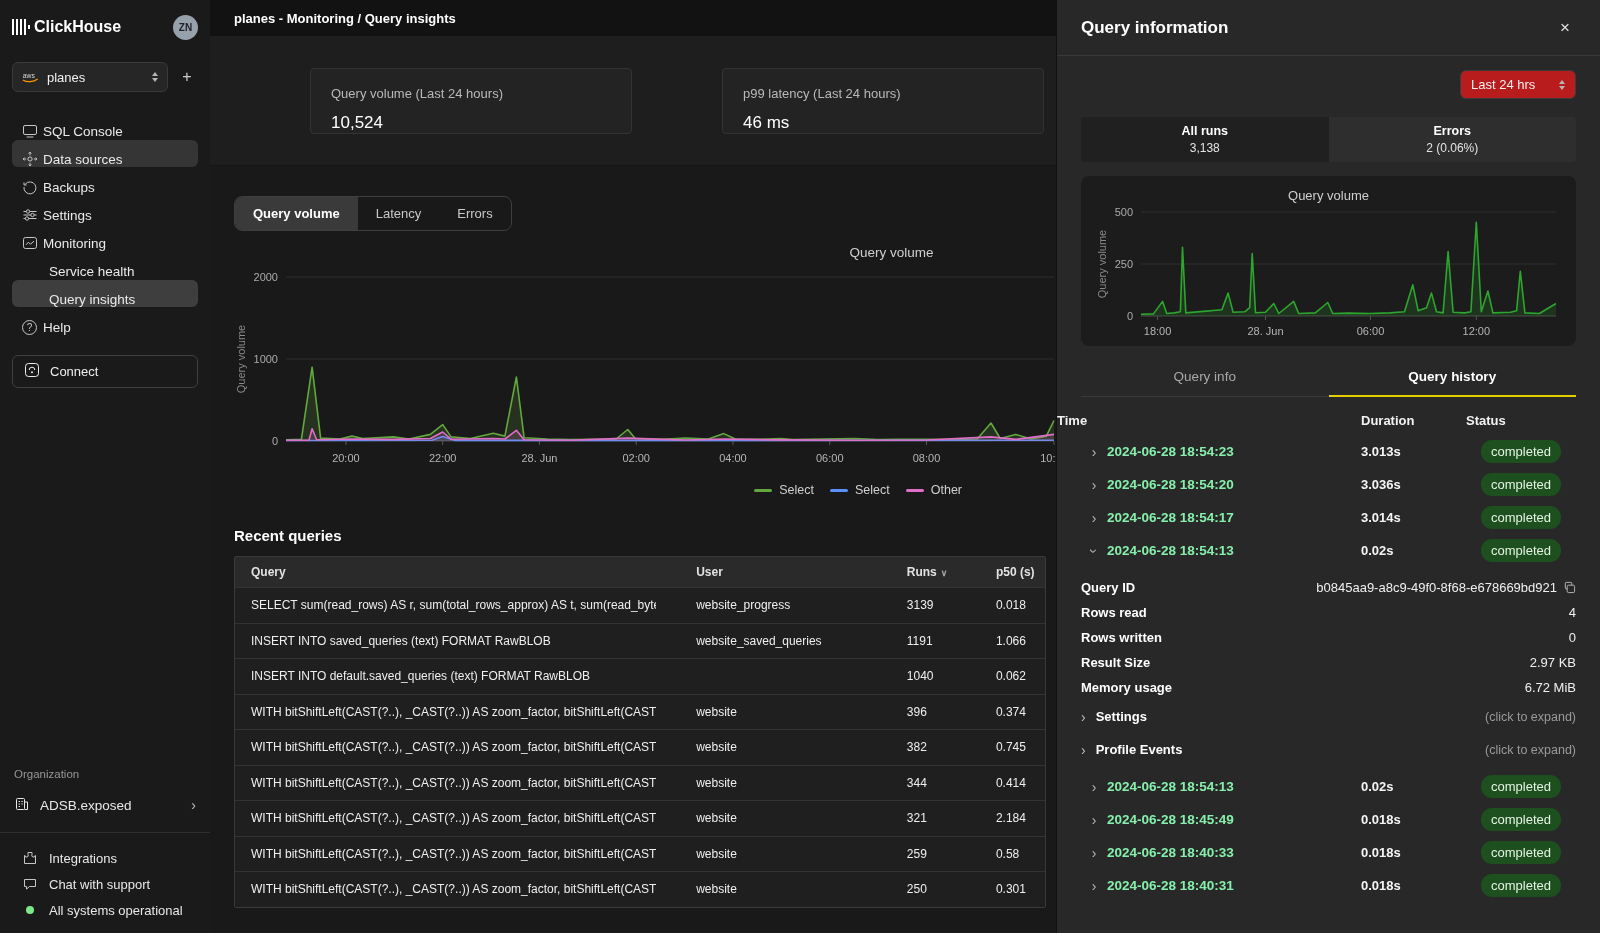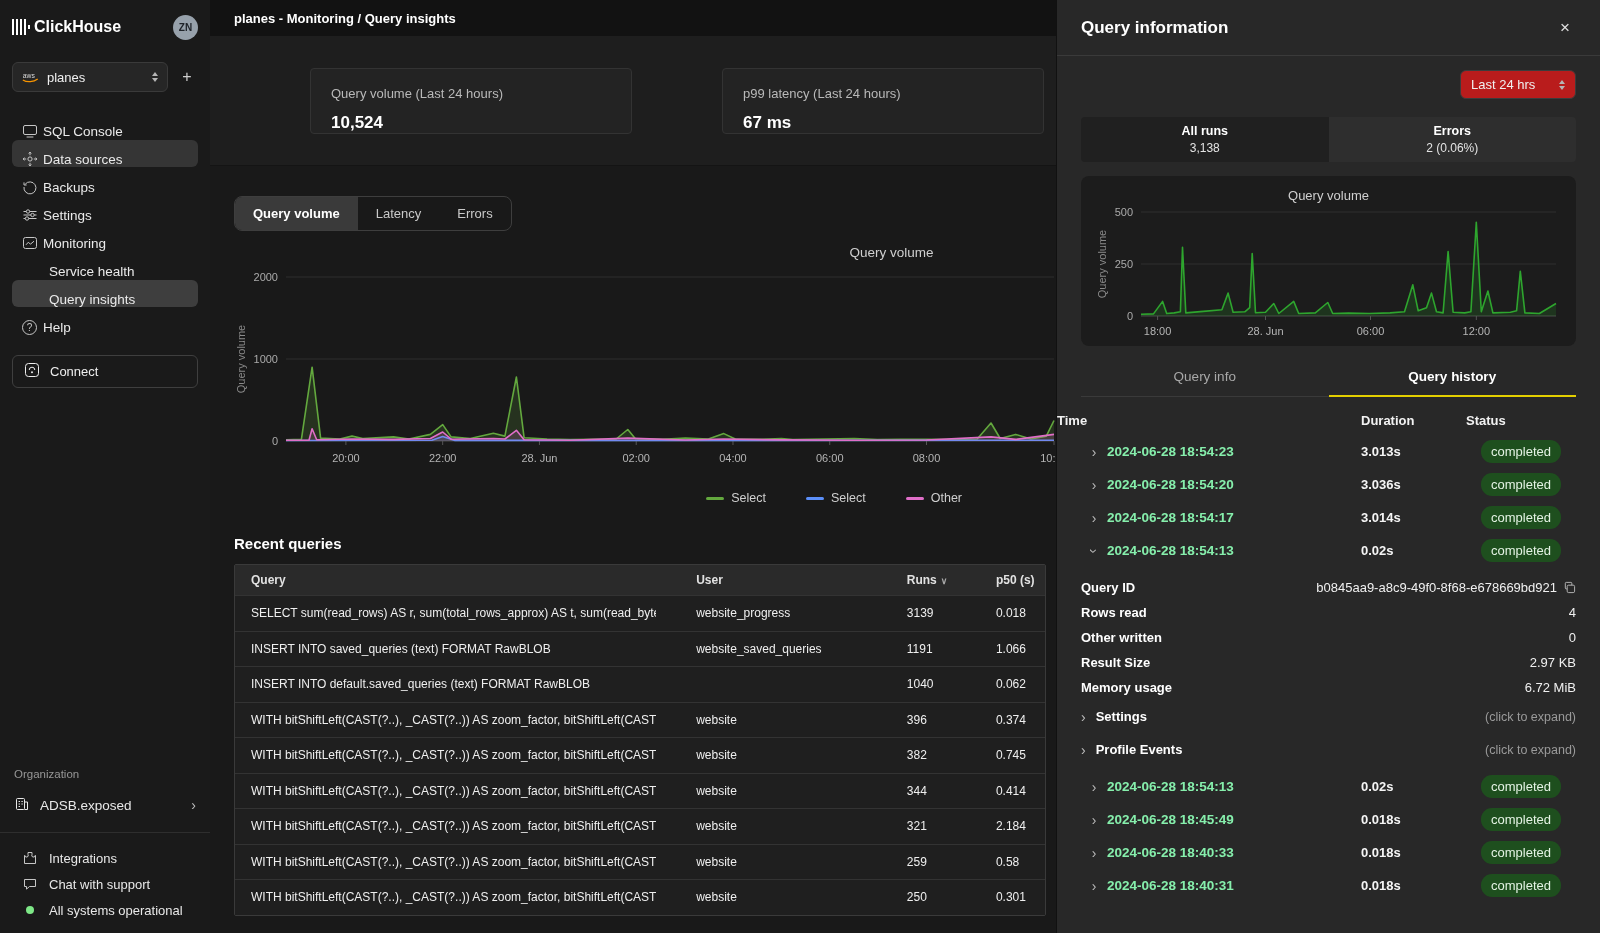--- a/index.html
+++ b/index.html
@@ -44,31 +44,31 @@
 
   
   .main { flex:1 1 auto; width:846px; background:#191919; display:flex; flex-direction:column; overflow:hidden; }
   .topbar { height:36px; background:#121212; display:flex; align-items:center; padding:0 24px;
             font-weight:bold; font-size:13px; color:#fff; flex:0 0 36px; }
   .hero { height:130px; background:#1e1e1e; border-bottom:1px solid #141414;
           display:flex; align-items:center; gap:90px; padding-left:100px; flex:0 0 130px; }
   .stat-card { width:322px; height:66px; background:#232323; border:1px solid #333; border-radius:4px;
                padding:17px 20px; }
   .stat-label { color:#b9b9b9; font-size:13px; }
-  .stat-value { color:#fff; font-weight:bold; font-size:17px; margin-top:12px; }
+  .stat-value { color:#fff; font-weight:normal; font-size:17px; margin-top:12px; }
   .tabs-row { margin:30px 0 0 24px; }
   .tab-group { display:inline-flex; border:1px solid #3e3e3e; border-radius:8px; overflow:hidden; }
   .tab { padding:9px 18px; font-size:13px; color:#c9c9c9; cursor:pointer; background:transparent; }
   .tab.active { background:#3a3a3a; color:#fff; font-weight:bold; }
   .chart-wrap { position:relative; height:228px; margin:8px 0 0 24px; }
   .chart-title { position:absolute; top:6px; left:80%; transform:translateX(-50%);
                  color:#cfcfcf; font-size:13.5px; }
   .chart-area { position:absolute; top:26px; left:0; right:0; bottom:0; }
-  .legend-row { display:flex; justify-content:flex-end; gap:40px; padding-right:70px;
-                margin:20px 24px 0 24px; align-items:center; height:22px; }
+  .legend-row { display:flex; justify-content:flex-end; gap:16px; padding-right:70px;
+                margin:12px 24px 0 24px; align-items:center; height:22px; }
   .legend-item { display:flex; align-items:center; gap:7px; color:#cfcfcf; font-size:12.5px; cursor:pointer; }
   .legend-swatch { width:18px; height:3px; border-radius:2px; }
   .rq-title { margin:26px 0 12px 24px; font-weight:bold; font-size:15px; color:#fff; }
   .rq-table { margin:0 10px 0 24px; border:1px solid #3a3a3a; border-radius:2px; background:#1f1f1f; }
   .rq-head { display:flex; background:#2a2a2a; height:30px; align-items:center;
              font-weight:bold; font-size:12px; color:#e2e2e2; }
   .rq-row { display:flex; height:35.5px; align-items:center; font-size:12px; color:#efefef;
             border-top:1px solid #333; cursor:pointer; background:#1f1f1f; }
   .c-q { flex:0 0 52%; padding-left:16px; white-space:nowrap; overflow:hidden; }
   .c-u { flex:0 0 26%; white-space:nowrap; overflow:hidden;margin-left:40px; }
@@ -278,21 +278,21 @@
 <main class="main">
   <div class="topbar">planes - Monitoring / Query insights</div>
 
   <div class="hero">
     <div class="stat-card">
       <div class="stat-label">Query volume (Last 24 hours)</div>
       <div class="stat-value">10,524</div>
     </div>
     <div class="stat-card">
       <div class="stat-label">p99 latency (Last 24 hours)</div>
-      <div class="stat-value">67 ms</div>
+      <div class="stat-value">46 ms</div>
     </div>
   </div>
 
   <div class="tabs-row">
     <div class="tab-group">
       <div class="tab active">Query volume</div>
       <div class="tab">Latency</div>
       <div class="tab">Errors</div>
     </div>
   </div>
@@ -516,21 +516,21 @@
               <rect x="4.5" y="4.5" width="8" height="8" rx="1.5"></rect>
               <path d="M9.5 4.5v-2a1 1 0 0 0-1-1h-5a1 1 0 0 0-1 1v5a1 1 0 0 0 1 1h1"></path>
             </svg>
           </span></span>
       </div>
       <div class="drow">
         <span class="dl">Rows read</span>
         <span class="dv">4</span>
       </div>
       <div class="drow">
-        <span class="dl">Other written</span>
+        <span class="dl">Rows written</span>
         <span class="dv">0</span>
       </div>
       <div class="drow">
         <span class="dl">Result Size</span>
         <span class="dv">2.97 KB</span>
       </div>
       <div class="drow">
         <span class="dl">Memory usage</span>
         <span class="dv">6.72 MiB</span>
       </div>

